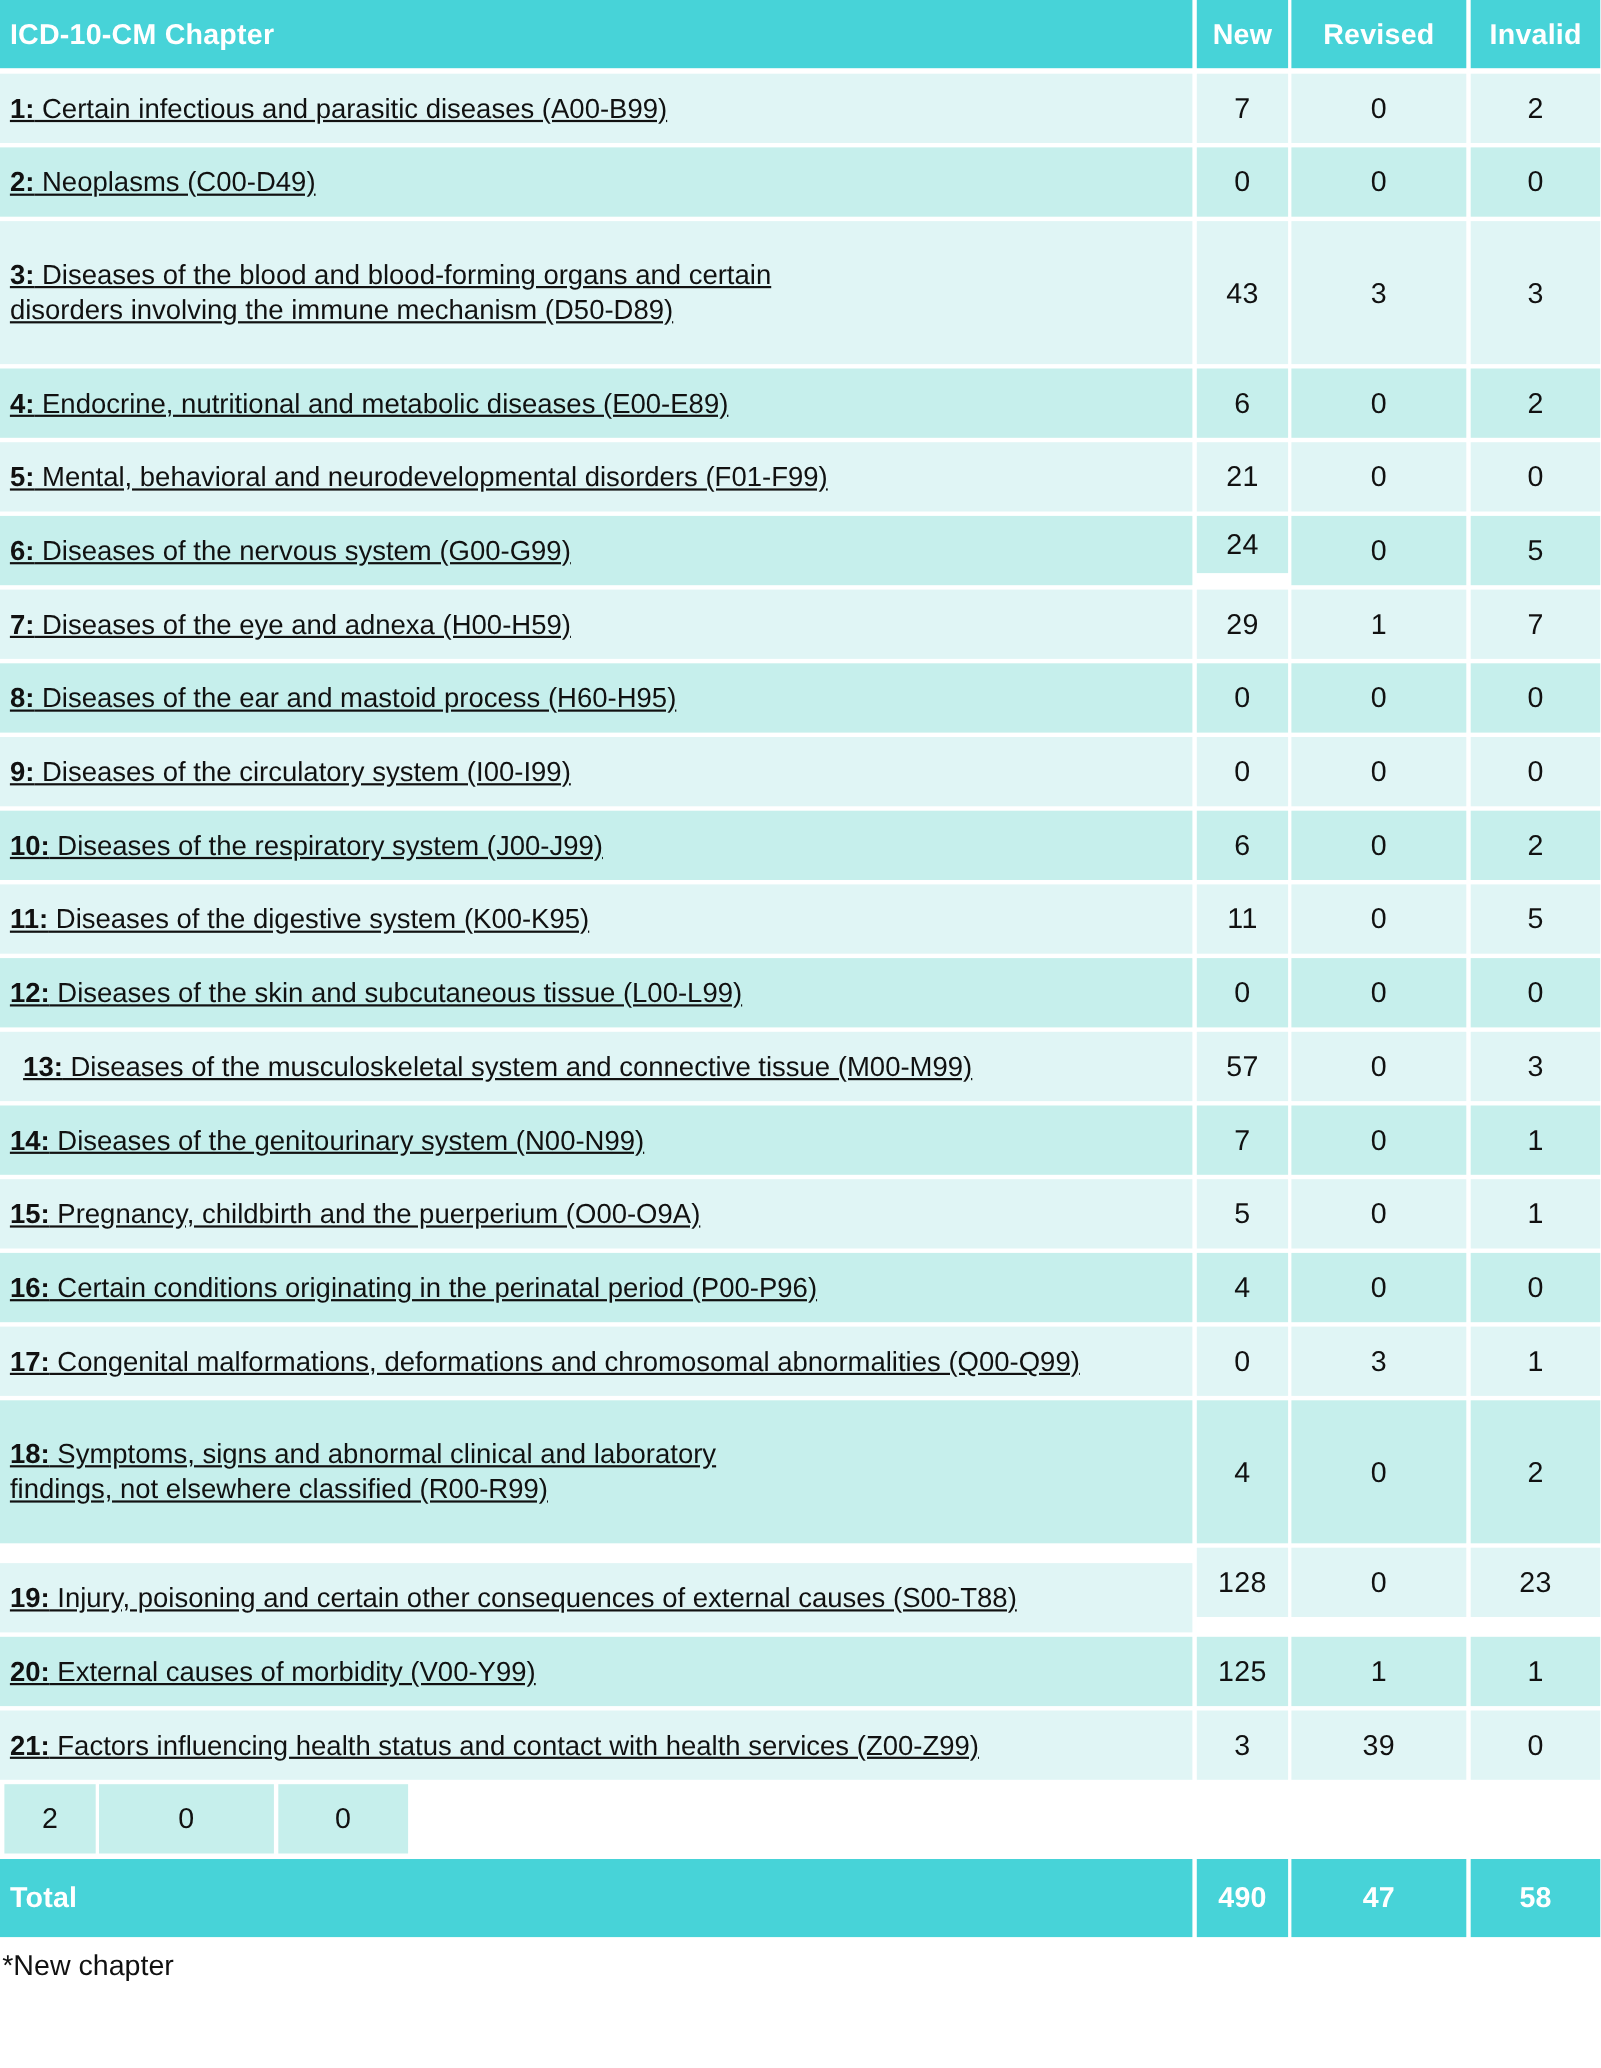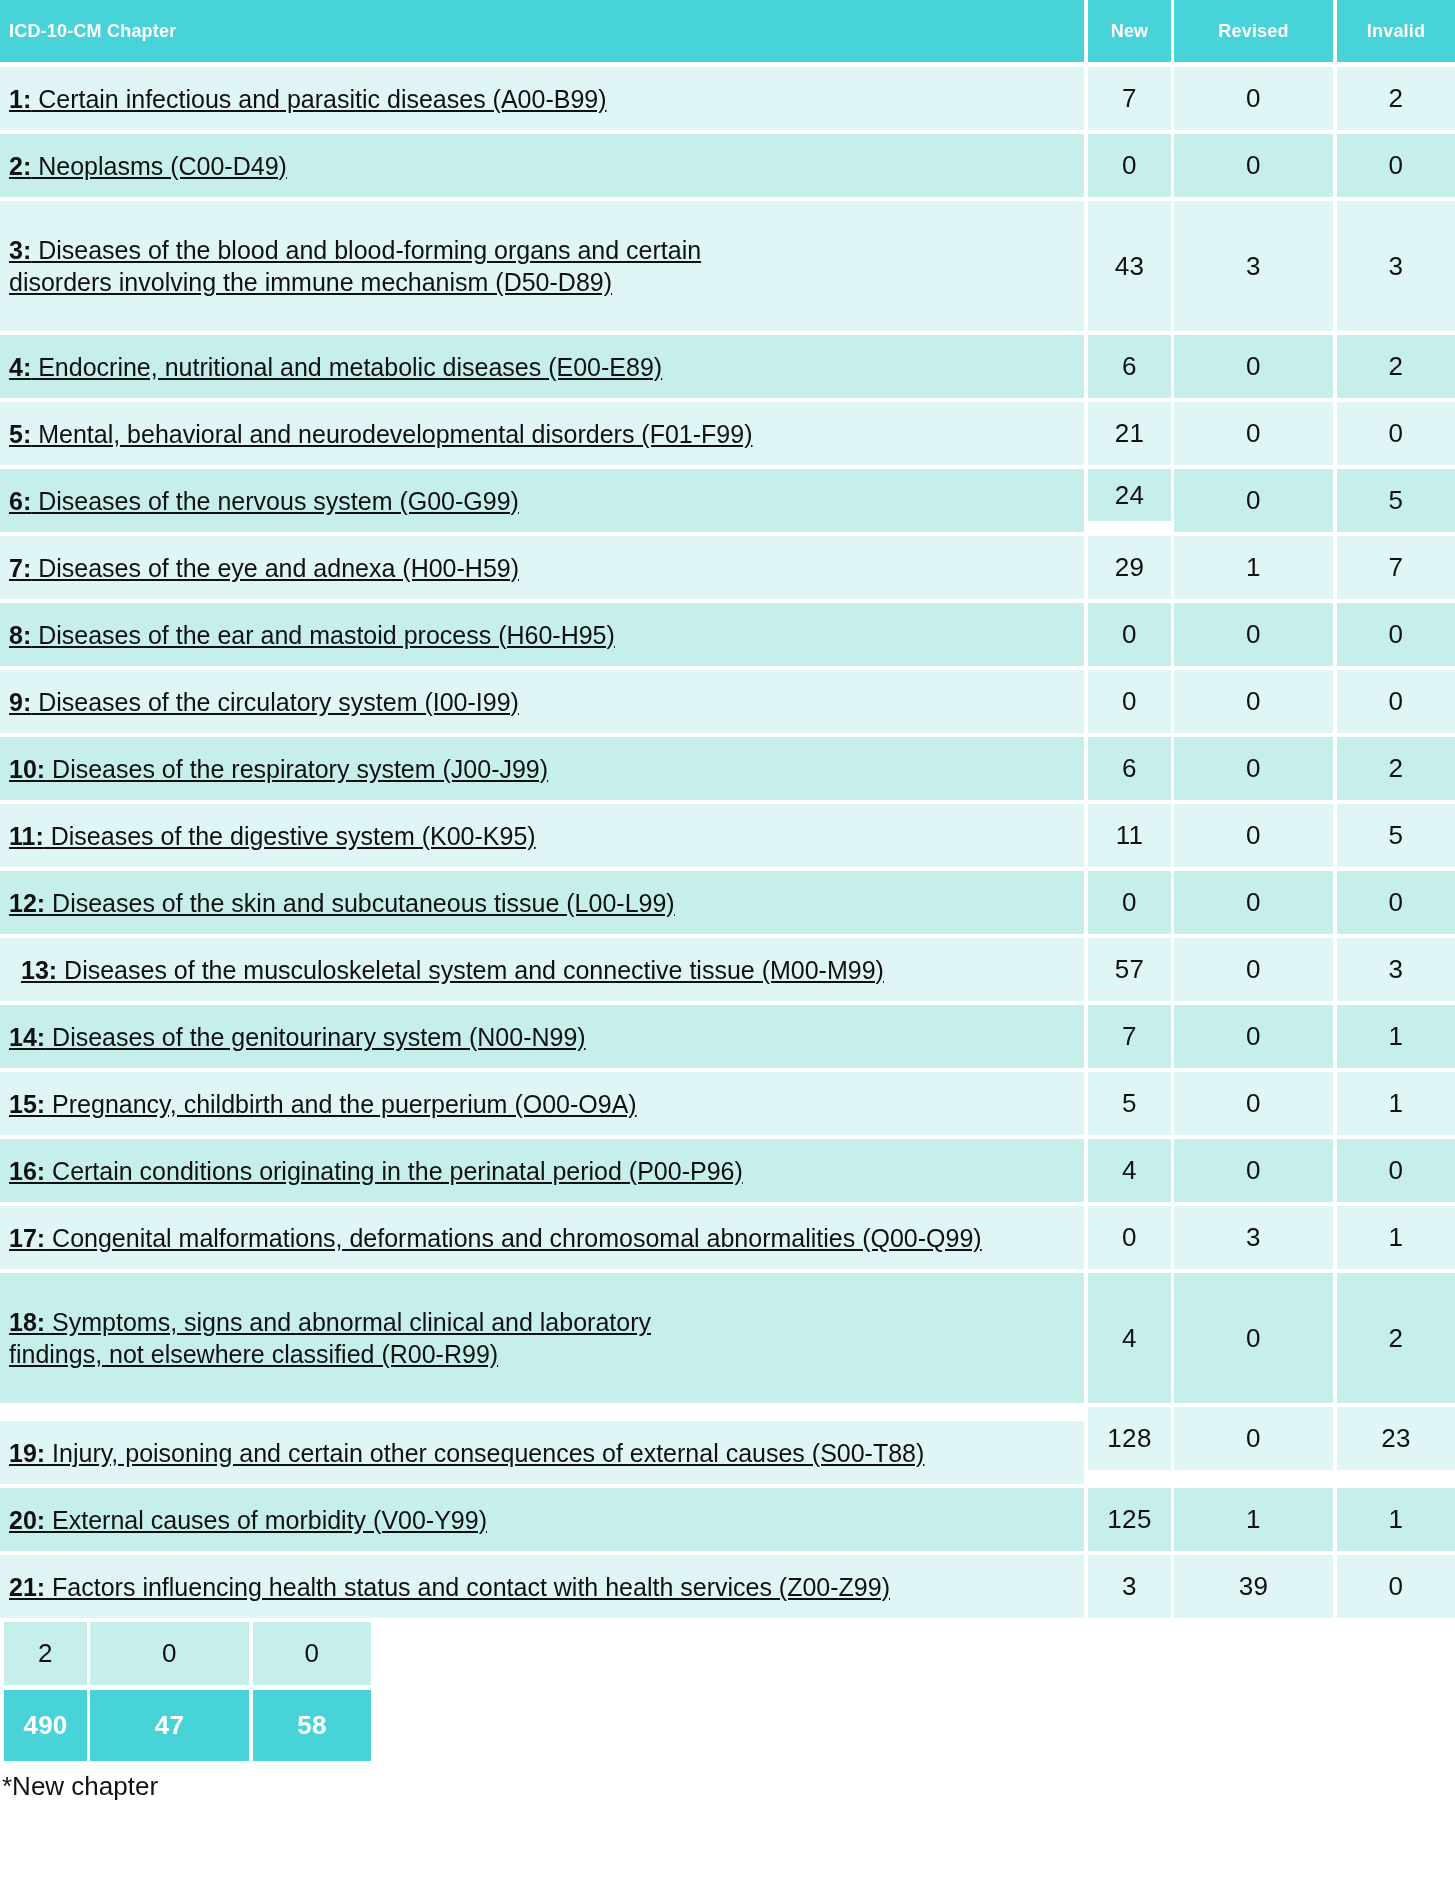--- a/index.html
+++ b/index.html
@@ -48,21 +48,21 @@
   
   .header-row .cell { background: #47d3d8; }
   .header-row { margin-bottom: 5px; }
   .header-row .c-chapter,
   .header-row .c-new,
   .header-row .c-revised,
   .header-row .c-invalid { height: 62px; }
   .hdr-text {
     font-weight: bold;
     color: #ffffff;
-    font-size: 18px;
+    font-size: 26px;
     font-stretch: condensed;
     letter-spacing: 0.2px;
   }
   .header-row .c-chapter { justify-content: flex-start; }
   .header-row .c-new,
   .header-row .c-revised,
   .header-row .c-invalid { justify-content: center; }
 
   
   .body-row.light .cell { background: #e0f5f5; }
@@ -425,20 +425,23 @@
         <div class="cell num c-revised" style="height: 63px;">
           <span>0</span>
         </div>
         <div class="cell num c-invalid" style="height: 63px;">
           <span>0</span>
         </div>
       </div>
     </div>
 
   <div class="row total-row">
+    <div class="cell c-chapter">
+      <span class="total-text">Total</span>
+    </div>
     <div class="cell c-new">
       <span class="total-text">490</span>
     </div>
     <div class="cell c-revised">
       <span class="total-text">47</span>
     </div>
     <div class="cell c-invalid">
       <span class="total-text">58</span>
     </div>
   </div>

